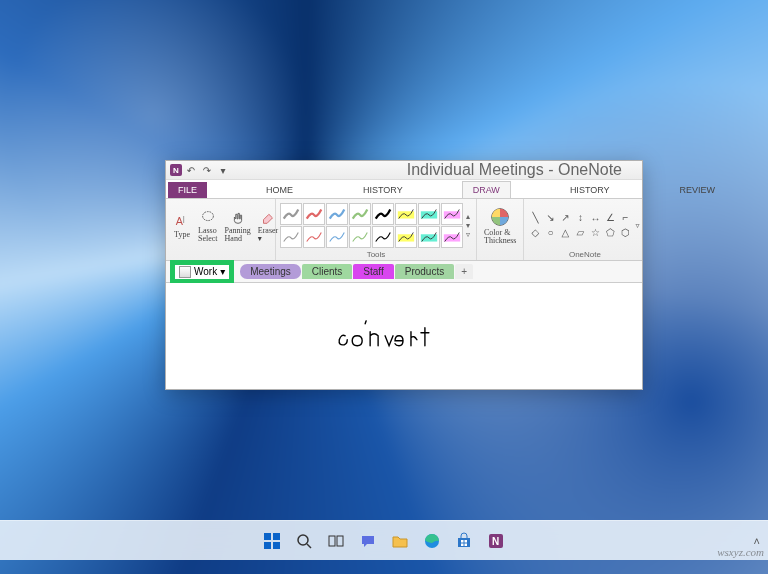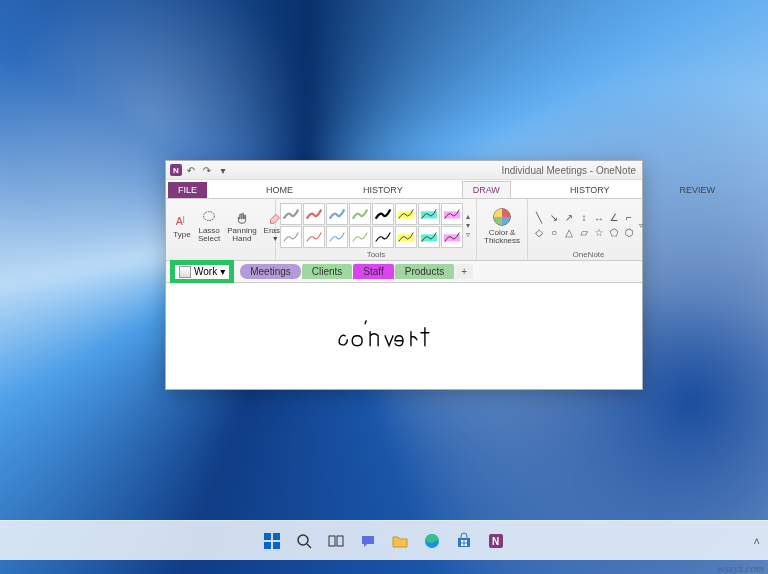--- a/index.html
+++ b/index.html
@@ -24,38 +24,38 @@
   background: #fff; border: 1px solid #b0b0b0; box-shadow: 0 4px 20px rgba(0,0,0,.25);
   display: flex; flex-direction: column; font-size: 10px;
 }
 .titlebar {
   height: 20px; background: linear-gradient(#f8f8f8,#ececec);
   display: flex; align-items: center; padding: 0 4px; border-bottom: 1px solid #ddd;
 }
 .titlebar .qat { display: flex; gap: 2px; align-items: center; }
 .titlebar .qat .app-icon { width: 12px; height: 12px; background: #80397b; border-radius: 2px; display: flex; align-items: center; justify-content: center; color: #fff; font-size: 8px; font-weight: bold; }
 .qat-btn { width: 14px; height: 14px; display: flex; align-items: center; justify-content: center; cursor: pointer; color: #555; }
-.title-text { margin-left: auto; margin-right: 2px; color: #666; font-size: 10px; padding-left: 23px; }
+.title-text { margin-left: auto; margin-right: 16px; color: #666; font-size: 16px; padding-left: 23px; }
 
 .ribbon-tabs { height: 18px; display: flex; align-items: flex-end; padding-left: 2px; background: #fff; gap: 48px; }
 .file-tab { background: #80397b; color: #fff; padding: 3px 10px; font-size: 9px; cursor: pointer; }
 .rtab { padding: 3px 10px; font-size: 9px; color: #444; cursor: pointer; border: 1px solid transparent; border-bottom: none; }
 .rtab.active { border-color: #ccc; background: #f5f5f5; color: #80397b; }
 
 .ribbon {
   height: 66px; background: linear-gradient(#f7f7f7,#efefef); border-top: 1px solid #ccc; border-bottom: 1px solid #ccc;
   display: flex;
 }
 .rgroup { display: flex; flex-direction: column; border-right: 1px solid #d8d8d8; padding: 2px 4px 0; }
 .rgroup .row { display: flex; gap: 1px; flex: 1; align-items: center; }
 .rgroup .lbl { text-align: center; font-size: 8px; color: #666; padding: 1px 0; }
 
 .rbtn { display: flex; flex-direction: column; align-items: center; justify-content: center; gap: 1px; padding: 2px 3px; cursor: pointer; border-radius: 2px; }
 .rbtn .ic { width: 18px; height: 18px; display: flex; align-items: center; justify-content: center; }
-.rbtn .t { font-size: 8px; color: #444; text-align: center; line-height: 1; }
+.rbtn .t { font-size: 8px; color: #444; line-height: 1; font-family: Liberation Serif, serif; }
 
 .pen-grid { display: grid; grid-template-columns: repeat(8, 22px); grid-template-rows: repeat(2, 22px); gap: 1px; }
 .pen { border: 1px solid #ccc; background: #fff; position: relative; cursor: pointer; }
 .pen svg { width: 100%; height: 100%; }
 
 .shape-grid { display: grid; grid-template-columns: repeat(7, 14px); grid-template-rows: repeat(2, 14px); gap: 1px; }
 .shape { display: flex; align-items: center; justify-content: center; cursor: pointer; font-size: 10px; color: #555; }
 
 .notebook-bar {
   height: 22px; display: flex; align-items: center; padding: 0 4px; border-bottom: 1px solid #ccc; background: #f7f7f7; gap: 6px;
@@ -71,21 +71,21 @@
   position: absolute; left: 0; right: 0; bottom: 14px; height: 40px;
   background: rgba(235,242,250,0.88); backdrop-filter: blur(12px);
   border-top: 1px solid rgba(255,255,255,.4);
   display: flex; align-items: center; justify-content: center; gap: 4px;
 }
 .tb-icon { width: 28px; height: 28px; display: flex; align-items: center; justify-content: center; cursor: pointer; border-radius: 3px; }
 .tb-right { position: absolute; right: 8px; display: flex; align-items: center; gap: 6px; }
 .tb-chev { color: #555; font-size: 11px; }
 
 .watermark {
-  position: absolute; right: 4px; bottom: 0; font-size: 11px; color: rgba(80,80,80,.6);
+  position: absolute; right: 4px; bottom: 16px; font-size: 11px; color: rgba(80,80,80,.6);
   font-family: serif; font-style: italic;
 }
 </style>
 </head>
 <body>
 
 <div class="desktop">
   <div class="bloom"></div>
 
   <div class="app-window">

